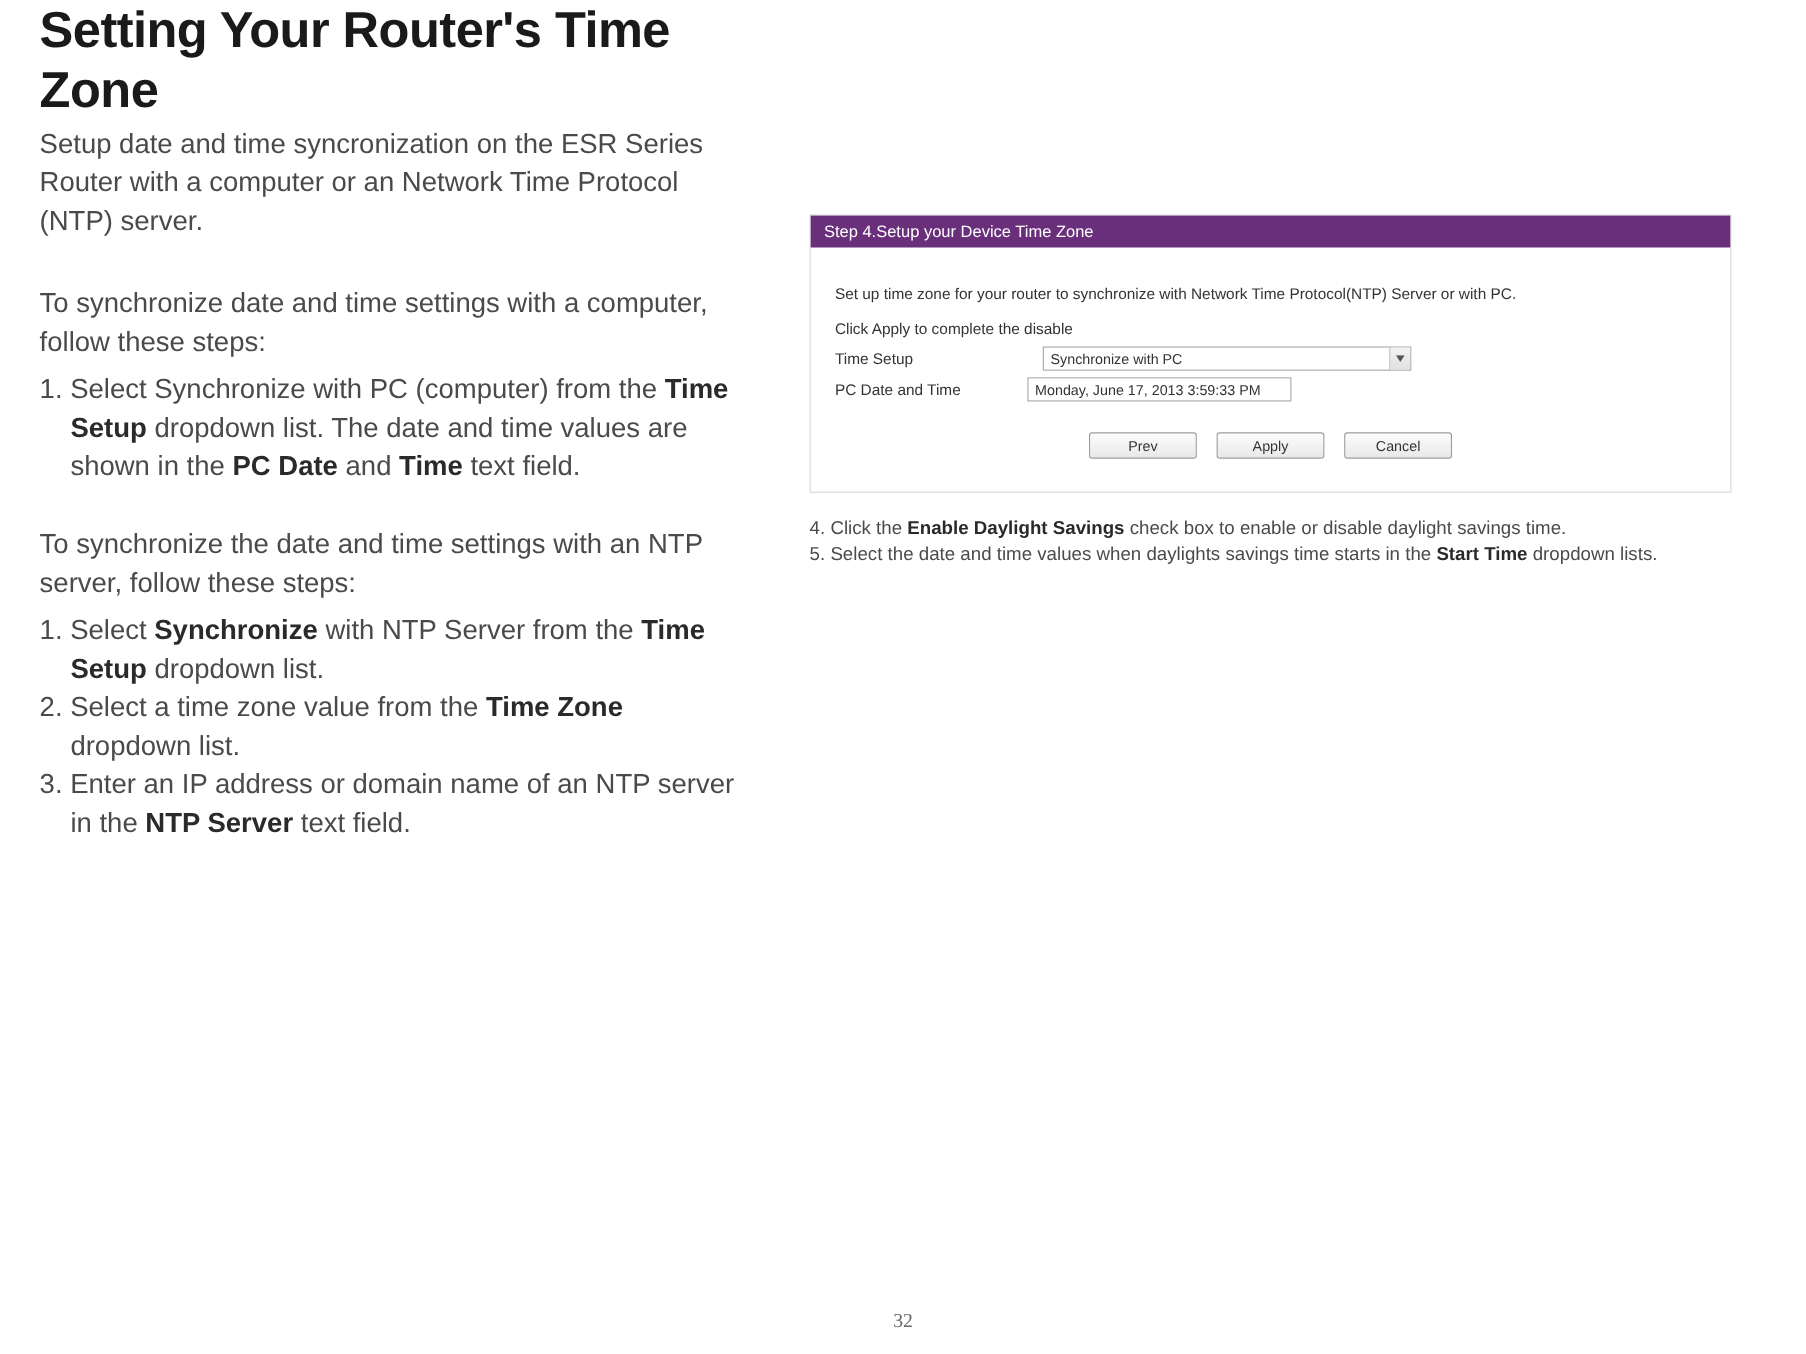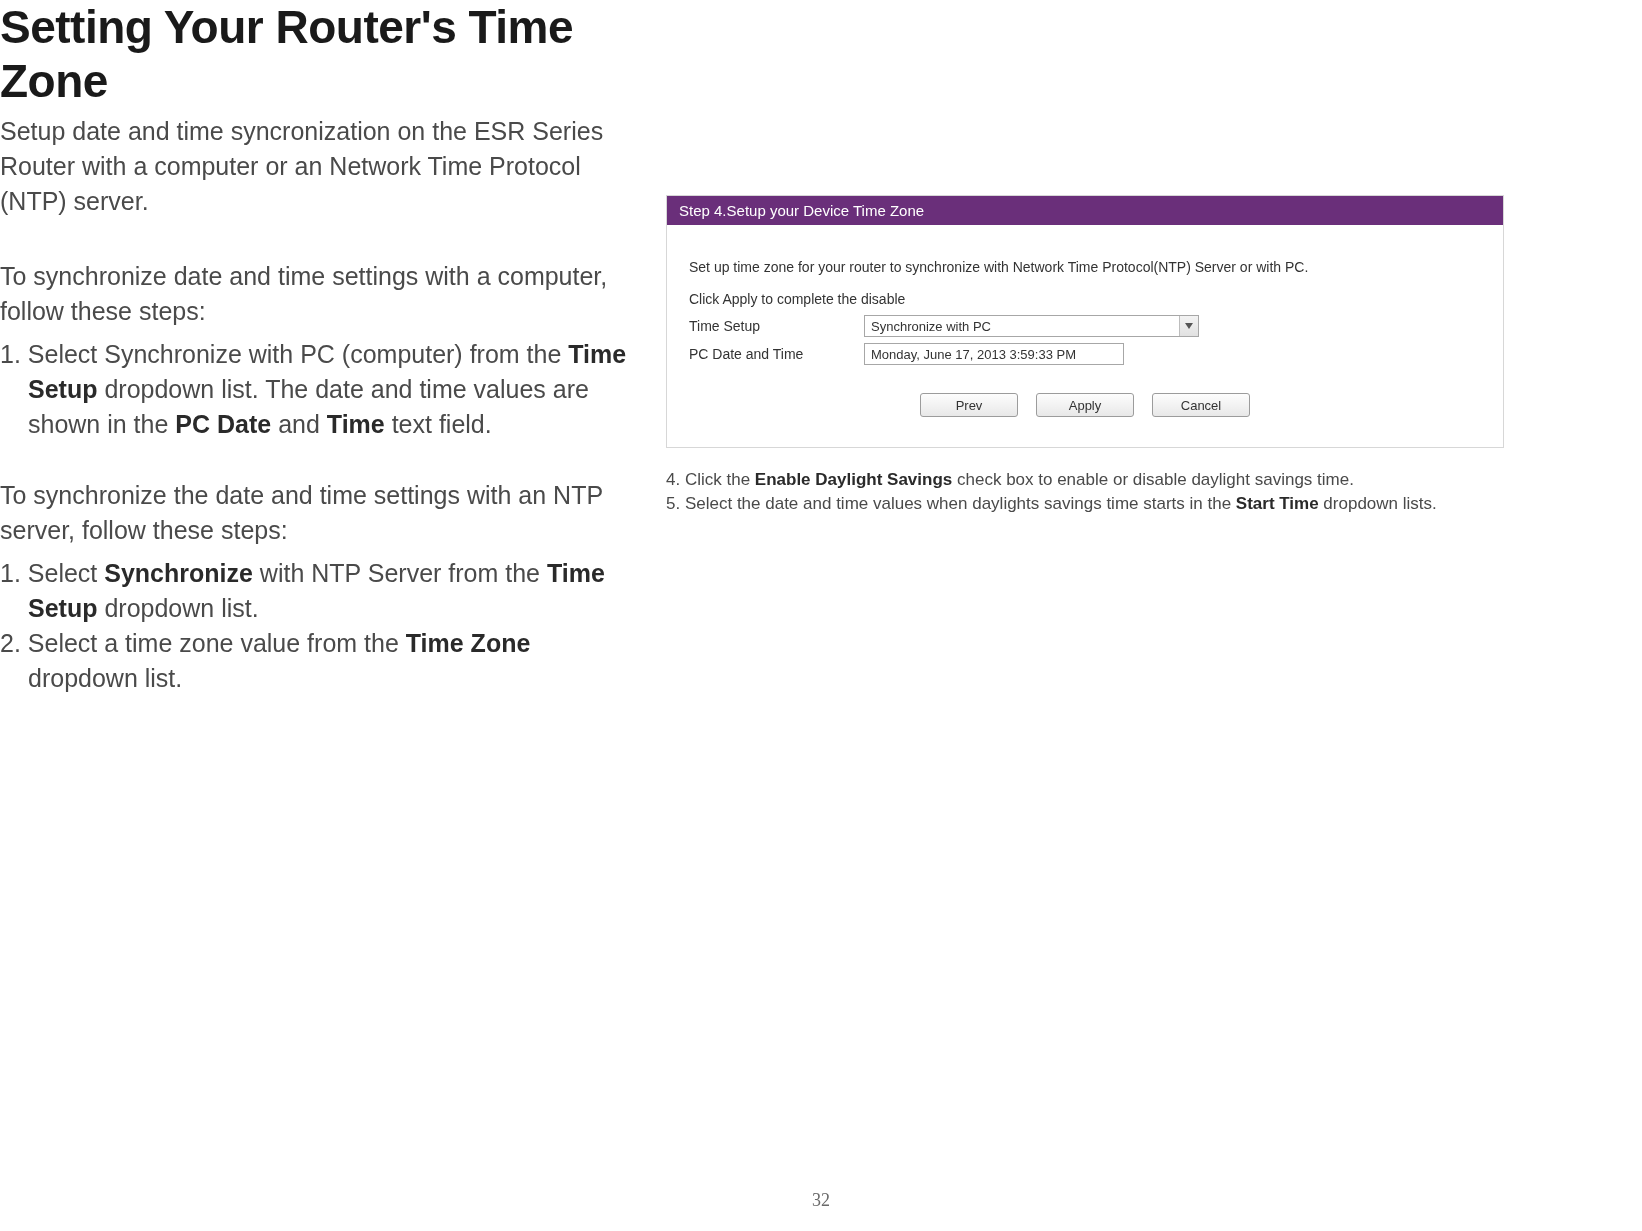--- a/index.html
+++ b/index.html
@@ -7,22 +7,23 @@
       margin: 0;
       padding: 0;
       color: #3a3a3a;
       width: 1642px;
       height: 1231px;
       box-sizing: border-box;
       position: relative;
     }
     .page {
       display: flex;
-      gap: 26px;
+      gap: 60px;
       padding: 0 0 0 0;
+      justify-content: center;
     }
     .col-left {
       width: 640px;
       padding-left: 0;
     }
     .col-right {
       width: 870px;
       padding-top: 195px;
     }
     h1 {
@@ -80,20 +81,21 @@
       align-items: center;
       margin: 6px 0;
     }
     .form-label {
       width: 175px;
       font-size: 14px;
       color: #333;
     }
     .select-wrap {
       position: relative;
+      margin-left: 14px;
     }
     .select-ctrl {
       width: 335px;
       height: 22px;
       border: 1px solid #a7a7a7;
       background: #fff;
       font-size: 13px;
       padding: 0 22px 0 6px;
       display: inline-flex;
       align-items: center;
@@ -106,21 +108,21 @@
       bottom: 1px;
       width: 18px;
       background: linear-gradient(#f3f3f3, #e1e1e1);
       border-left: 1px solid #bdbdbd;
       display: flex;
       align-items: center;
       justify-content: center;
     }
     .select-arrow svg { width: 8px; height: 6px; }
     .text-ctrl {
-      width: 260px;
+      width: 240px;
       height: 22px;
       border: 1px solid #a7a7a7;
       background: #fff;
       font-size: 13px;
       padding: 0 6px;
       display: inline-flex;
       align-items: center;
       box-sizing: border-box;
     }
     .btn-row {
@@ -181,20 +183,23 @@
       </li>
     </ol>
 
     <p class="lead">To synchronize the date and time settings with an NTP server, follow these steps:</p>
     <ol class="steps">
       <li>
         <span>1. </span><span>Select </span><span class="b">Synchronize</span><span> with NTP Server from the </span><span class="b">Time Setup</span><span> dropdown list.</span>
       </li>
       <li>
         <span>2. </span><span>Select a time zone value from the </span><span class="b">Time Zone</span><span> dropdown list.</span>
+      </li>
+      <li>
+        <span>3. </span><span>Enter an IP address or domain name of an NTP server in the </span><span class="b">NTP Server</span><span> text field.</span>
       </li>
     </ol>
   </div>
 
   <div class="col-right">
     <div class="panel">
       <div class="panel-header">Step 4.Setup your Device Time Zone</div>
       <div class="panel-body">
         <p>Set up time zone for your router to synchronize with Network Time Protocol(NTP) Server or with PC.</p>
         <p>Click Apply to complete the disable</p>

